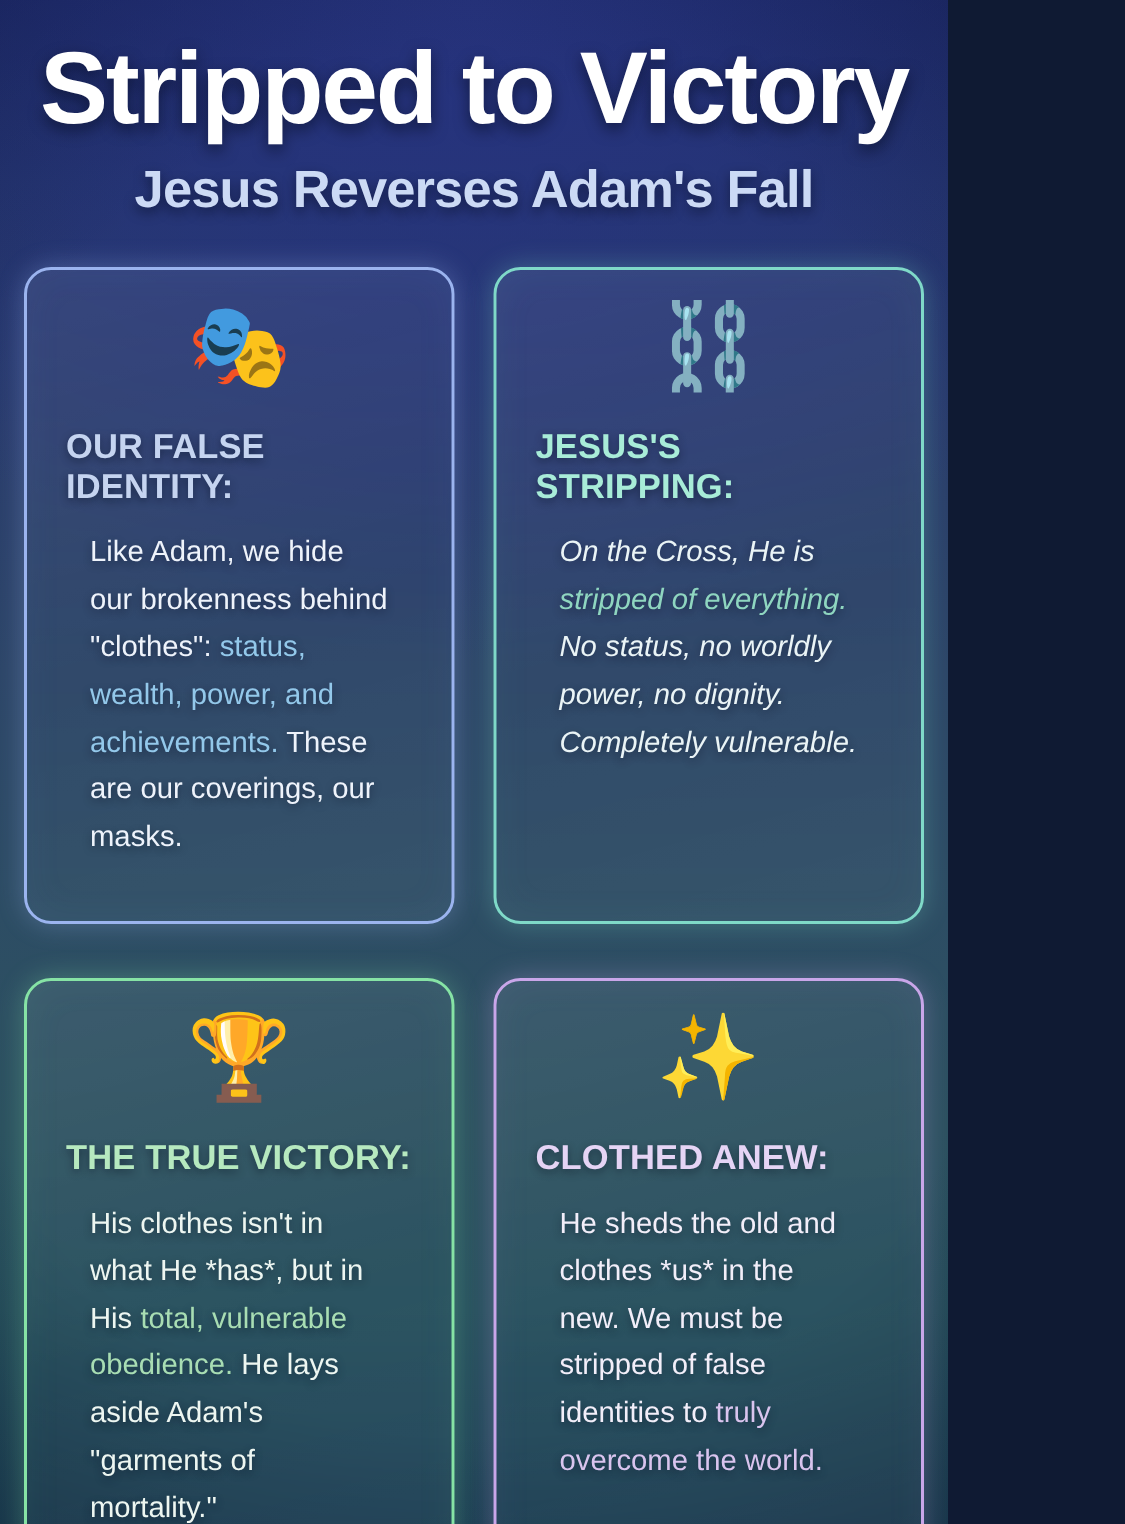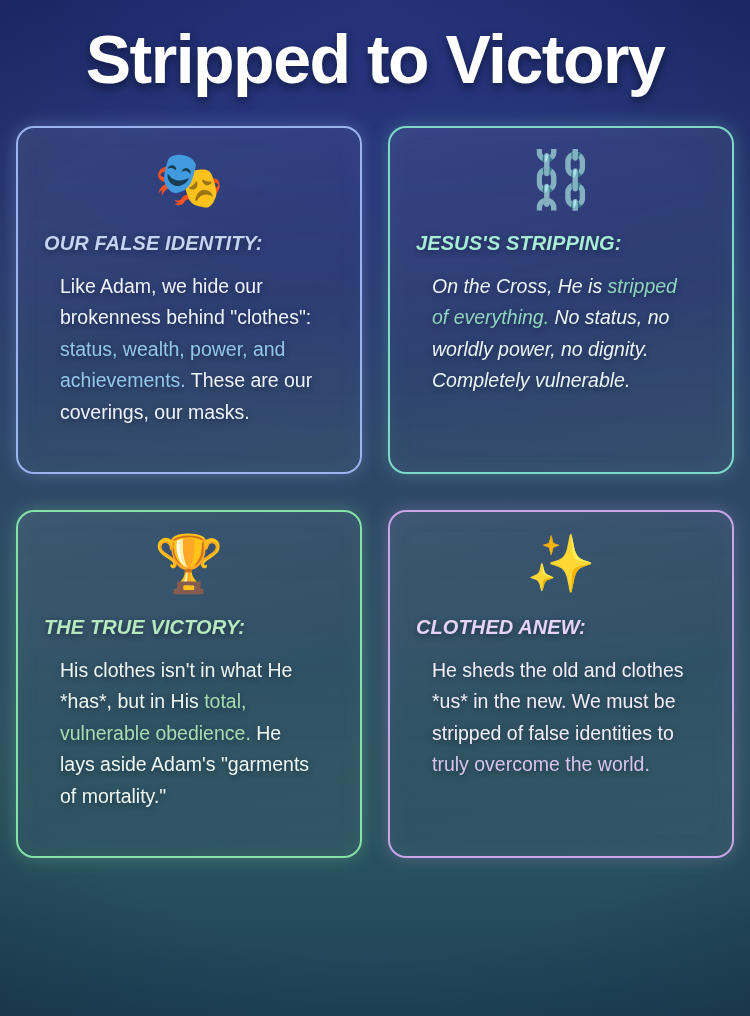--- a/index.html
+++ b/index.html
@@ -5,21 +5,21 @@
 <style>
   html, body {
     margin: 0;
     padding: 0;
     background: #0f1a33;
   }
 
   
   #infographic {
     position: relative;
-    width: 750px;
+    width: 632px;
     height: 1016px;
     overflow: hidden;
     font-family: "Liberation Sans", "DejaVu Sans", sans-serif;
     
     background:
       radial-gradient(120% 70% at 50% 0%, #27347f 0%, rgba(39,52,127,0) 62%),
       linear-gradient(180deg,
         #1d2a6e 0%,
         #24356f 12%,
         #2a3d6c 28%,
@@ -102,26 +102,25 @@
     font-size: 56px;
     line-height: 1;
     height: 74px;
     margin: 4px 0 6px;
     font-family: "DejaVu Sans", sans-serif;
     user-select: none;
   }
 
   .card-heading {
     margin: 0 0 14px;
-    font-size: 20px;
+    font-size: 23px;
     font-weight: 700;
     letter-spacing: 0.1px;
     line-height: 1.15;
     text-shadow: 0 2px 6px rgba(3,8,24,0.45);
-    font-style: italic;
   }
 
   .card[data-accent="blue"]   .card-heading { color: #c5d4f0; }
   .card[data-accent="teal"]   .card-heading { color: #a8ecd8; }
   .card[data-accent="green"]  .card-heading { color: #b6e9bf; }
   .card[data-accent="purple"] .card-heading { color: #e5d4f5; }
 
   .card-body {
     margin: 16px;
     font-size: 19.5px;
@@ -142,20 +141,21 @@
   .card[data-accent="green"]  .hl { color: #a8ddb3; }
   .card[data-accent="purple"] .hl { color: #d9c4ee; }
 </style>
 </head>
 <body>
 
 <div id="infographic">
 
   <div class="header">
     <h1 class="title">Stripped to Victory</h1>
+    <h2 class="subtitle">Jesus Reverses Adam's Fall</h2>
   </div>
 
   <div class="grid">
 
     <div class="card" data-accent="blue">
       <span class="card-icon">🎭</span>
       <h3 class="card-heading">OUR FALSE IDENTITY:</h3>
       <p class="card-body"><span>Like Adam, we hide our brokenness behind "clothes": </span><span class="hl">status, wealth, power, and achievements.</span><span> These are our coverings, our masks.</span></p>
     </div>
 

